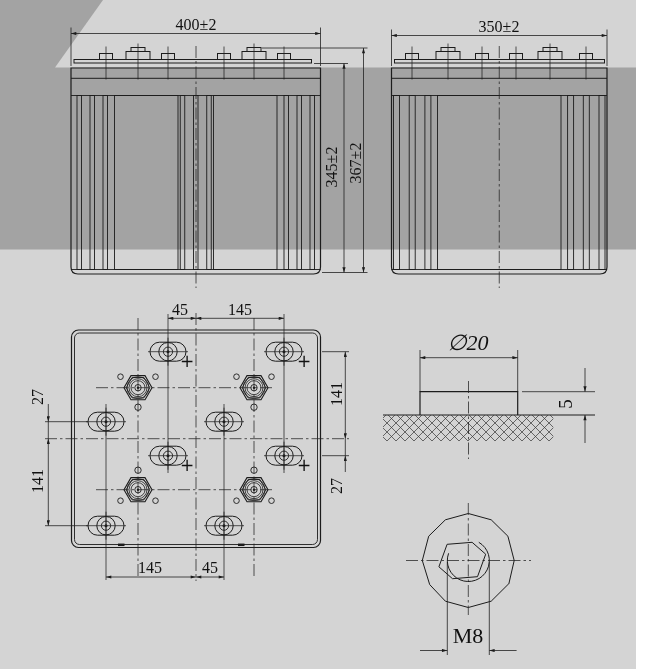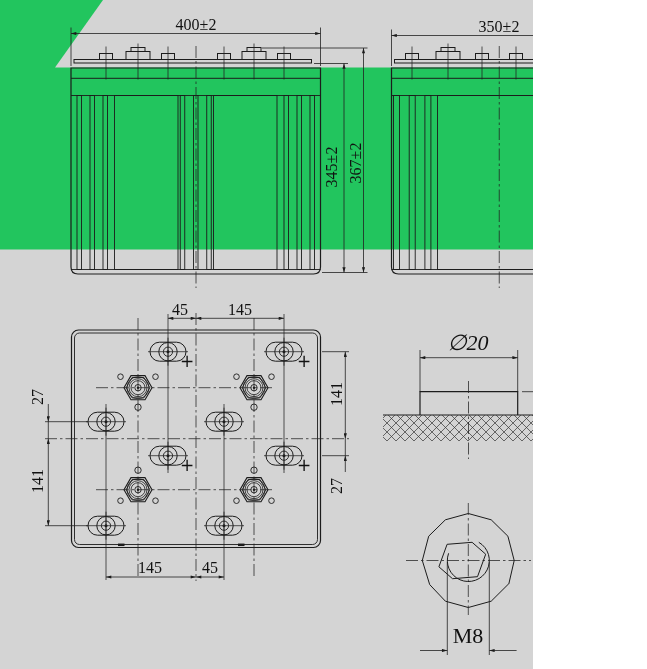--- a/index.html
+++ b/index.html
@@ -1,16 +1,16 @@
 <!DOCTYPE html>
 <html><head>
 <meta charset="utf-8">
 <style>
   html,body{margin:0;padding:0;background:#ffffff;}
-  .stage{position:relative;width:533px;height:669px;background:#22c55e;overflow:hidden;
+  .stage{position:relative;width:636px;height:669px;background:#a3a3a3;overflow:hidden;
          font-family:"Liberation Serif","DejaVu Serif",serif;}
   svg{display:block}
   text{font-family:"Liberation Serif","DejaVu Serif",serif;fill:#111;}
   .dimtxt{font-size:16px;}
   .bigtxt{font-size:22px;}
   .midtxt{font-size:19px;}
   .plustxt{font-size:17px;font-family:"DejaVu Sans",sans-serif;}
 </style>
 </head>
 <body>

